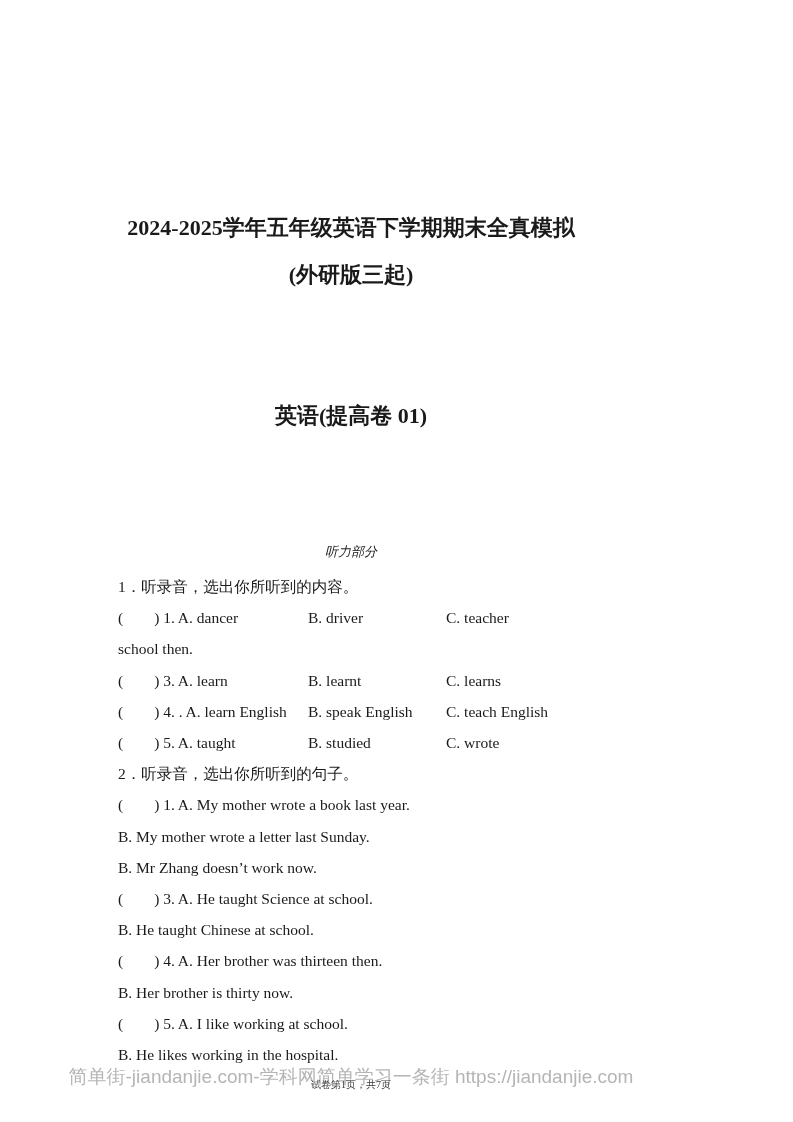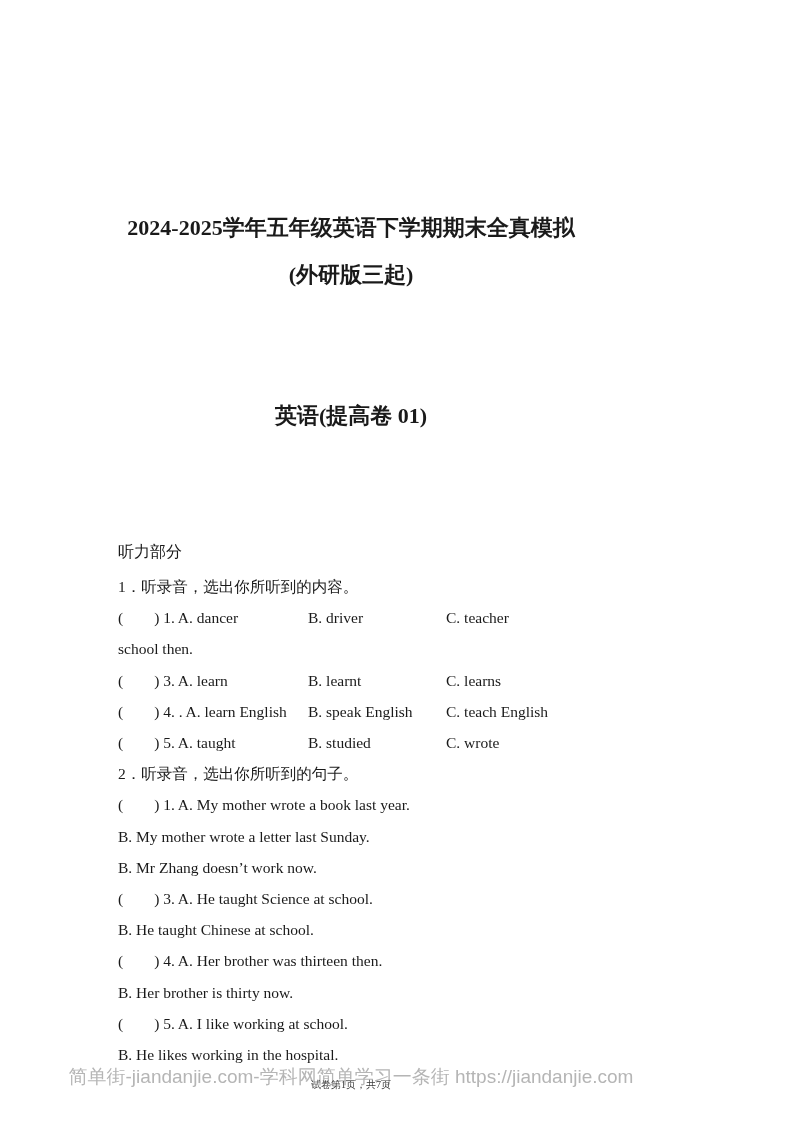--- a/index.html
+++ b/index.html
@@ -23,26 +23,27 @@
     top: 110px;
   }
   .title {
     text-align: center;
     font-weight: bold;
     font-size: 22px;
     line-height: 47px;
     white-space: pre-wrap;
   }
   .section-header {
-    text-align: left;
-    font-size: 16px;
+    text-align: center;
+    font-size: 13px;
     line-height: 33px;
     margin-top: 2px;
     margin-bottom: 3px;
     white-space: pre-wrap;
+    font-style: italic;
   }
   .lines {
     font-size: 15.5px;
   }
   .line {
     line-height: 31.2px;
     min-height: 31.2px;
     white-space: pre-wrap;
   }
   .line .part {

